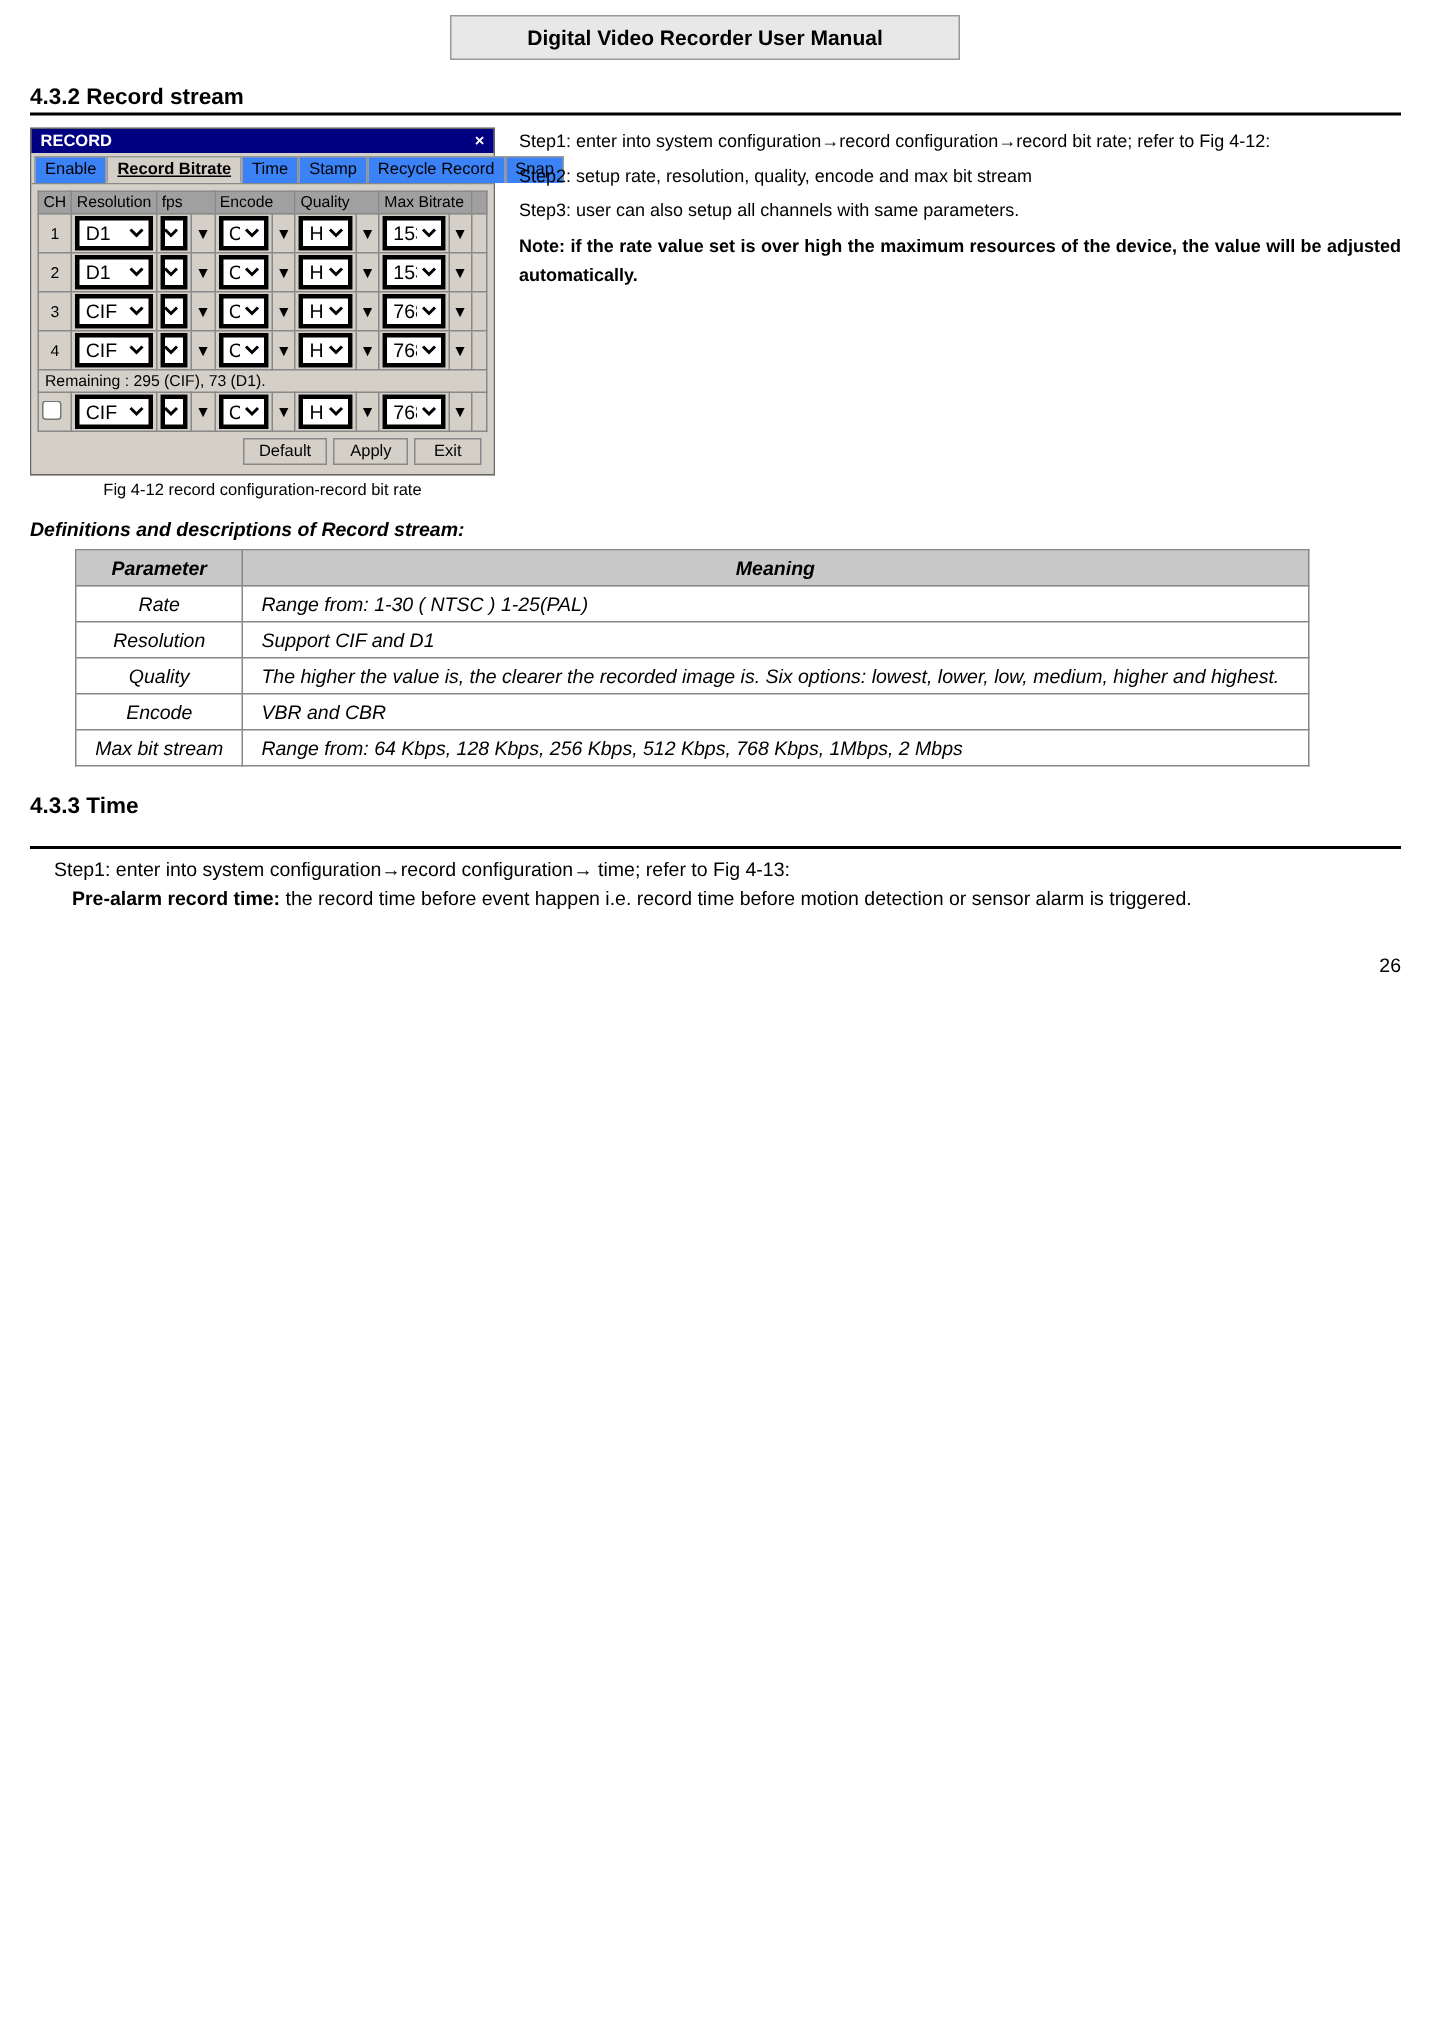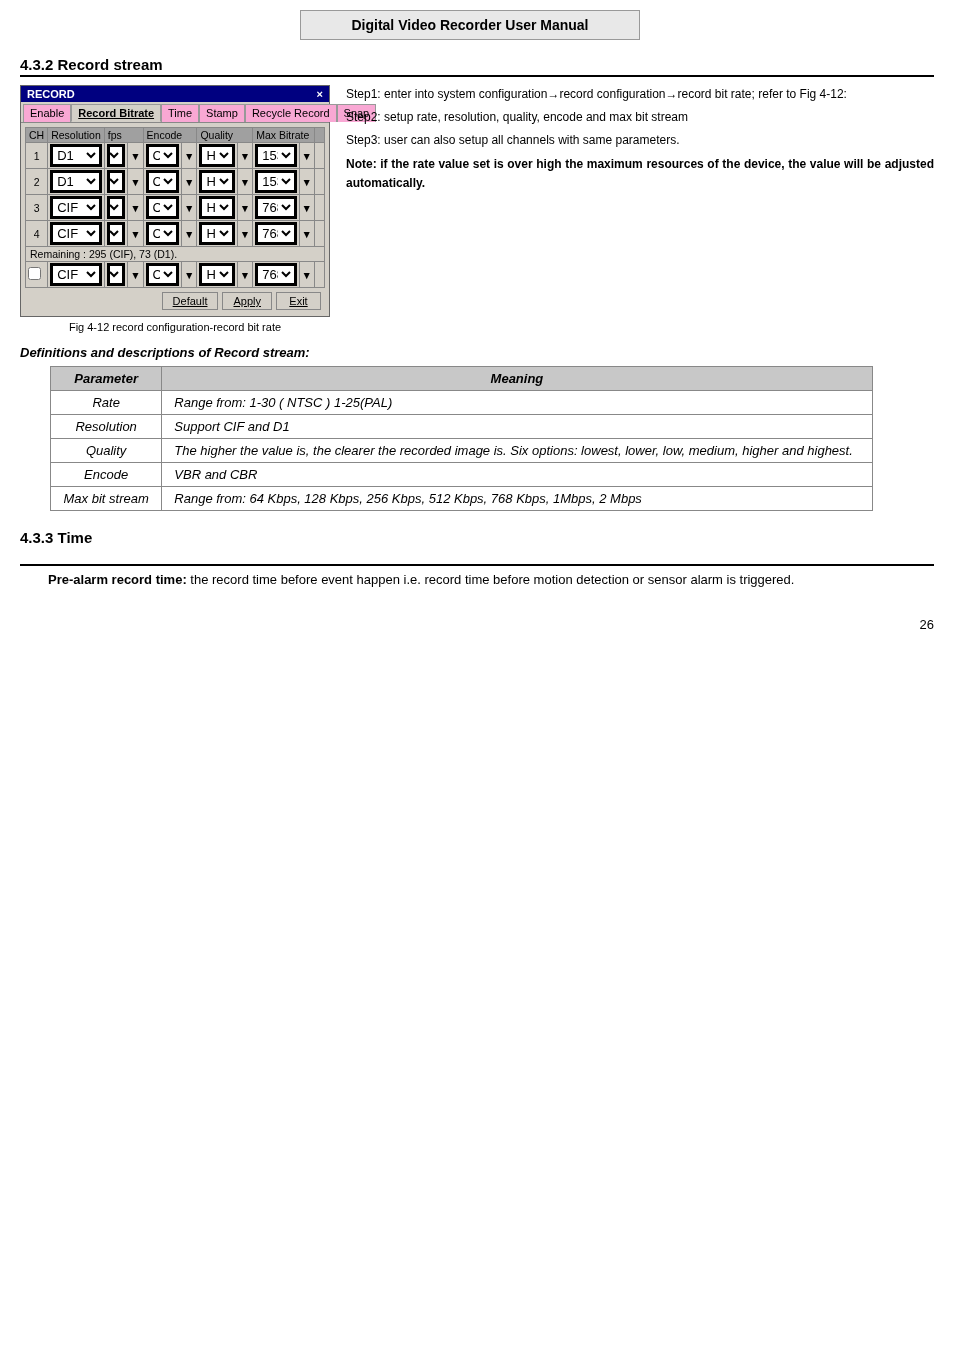--- a/index.html
+++ b/index.html
@@ -78,21 +78,21 @@
       border-bottom: 1px solid #888;
       padding: 2px 2px 0;
       gap: 0;
     }
 
     .record-tab {
       padding: 2px 6px;
       font-size: 11px;
       border: 1px solid #999;
       border-bottom: none;
-      background: #f9a8d4;
+      background: #3b82f6;
       cursor: pointer;
       white-space: nowrap;
     }
 
     .record-tab.active {
       background: #d4d0c8;
       border-bottom: 1px solid #d4d0c8;
       font-weight: bold;
       position: relative;
       z-index: 1;
@@ -164,21 +164,20 @@
       padding: 4px 4px 2px;
     }
 
     .dialog-btn {
       padding: 2px 10px;
       font-size: 11px;
       border: 1px solid #888;
       background: #d4d0c8;
       cursor: pointer;
       min-width: 45px;
-      text-decoration: underline;
     }
 
     
     .fig-caption {
       font-size: 11px;
       margin-top: 4px;
       text-align: center;
     }
 
     
@@ -485,20 +484,23 @@
         <td>Max bit stream</td>
         <td>Range from: 64 Kbps, 128 Kbps, 256 Kbps, 512 Kbps, 768 Kbps, 1Mbps, 2 Mbps</td>
       </tr>
     </tbody>
   </table>
 </div>
 
 
 <div class="section-433">
   <div class="section-433-title">4.3.3  Time</div>
+  <p style="margin-left: 16px;">
+    <span>Step1: enter into system configuration→record configuration→ time; refer to Fig 4-13:</span>
+  </p>
   <p style="margin-left: 16px; margin-top: 4px; text-align: justify; padding-left: 12px;">
     <span class="bold-term">Pre-alarm record time:</span><span> the record time before event happen i.e. record time before motion detection or sensor alarm is triggered.</span>
   </p>
 </div>
 
 
 <div class="page-number">26</div>
 
 
 

